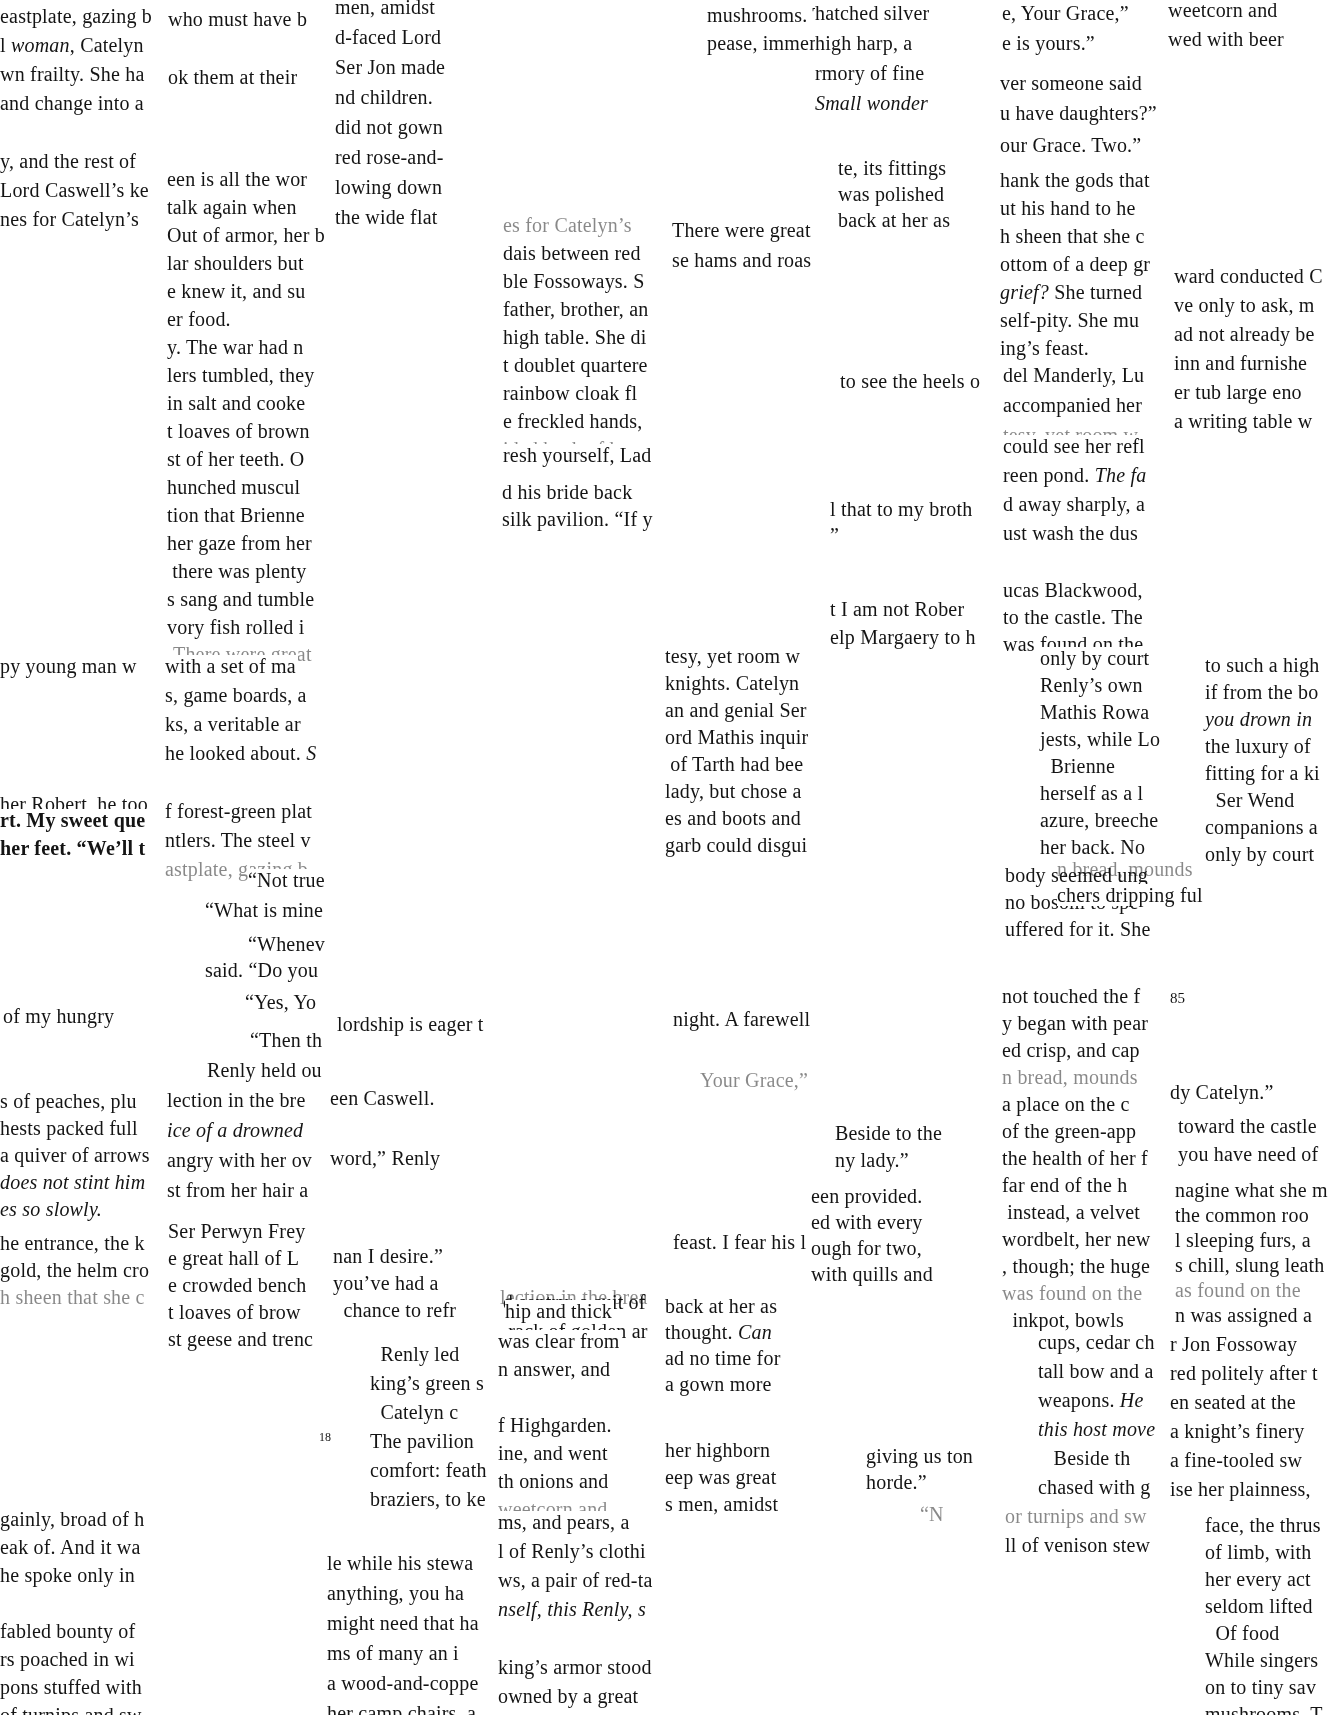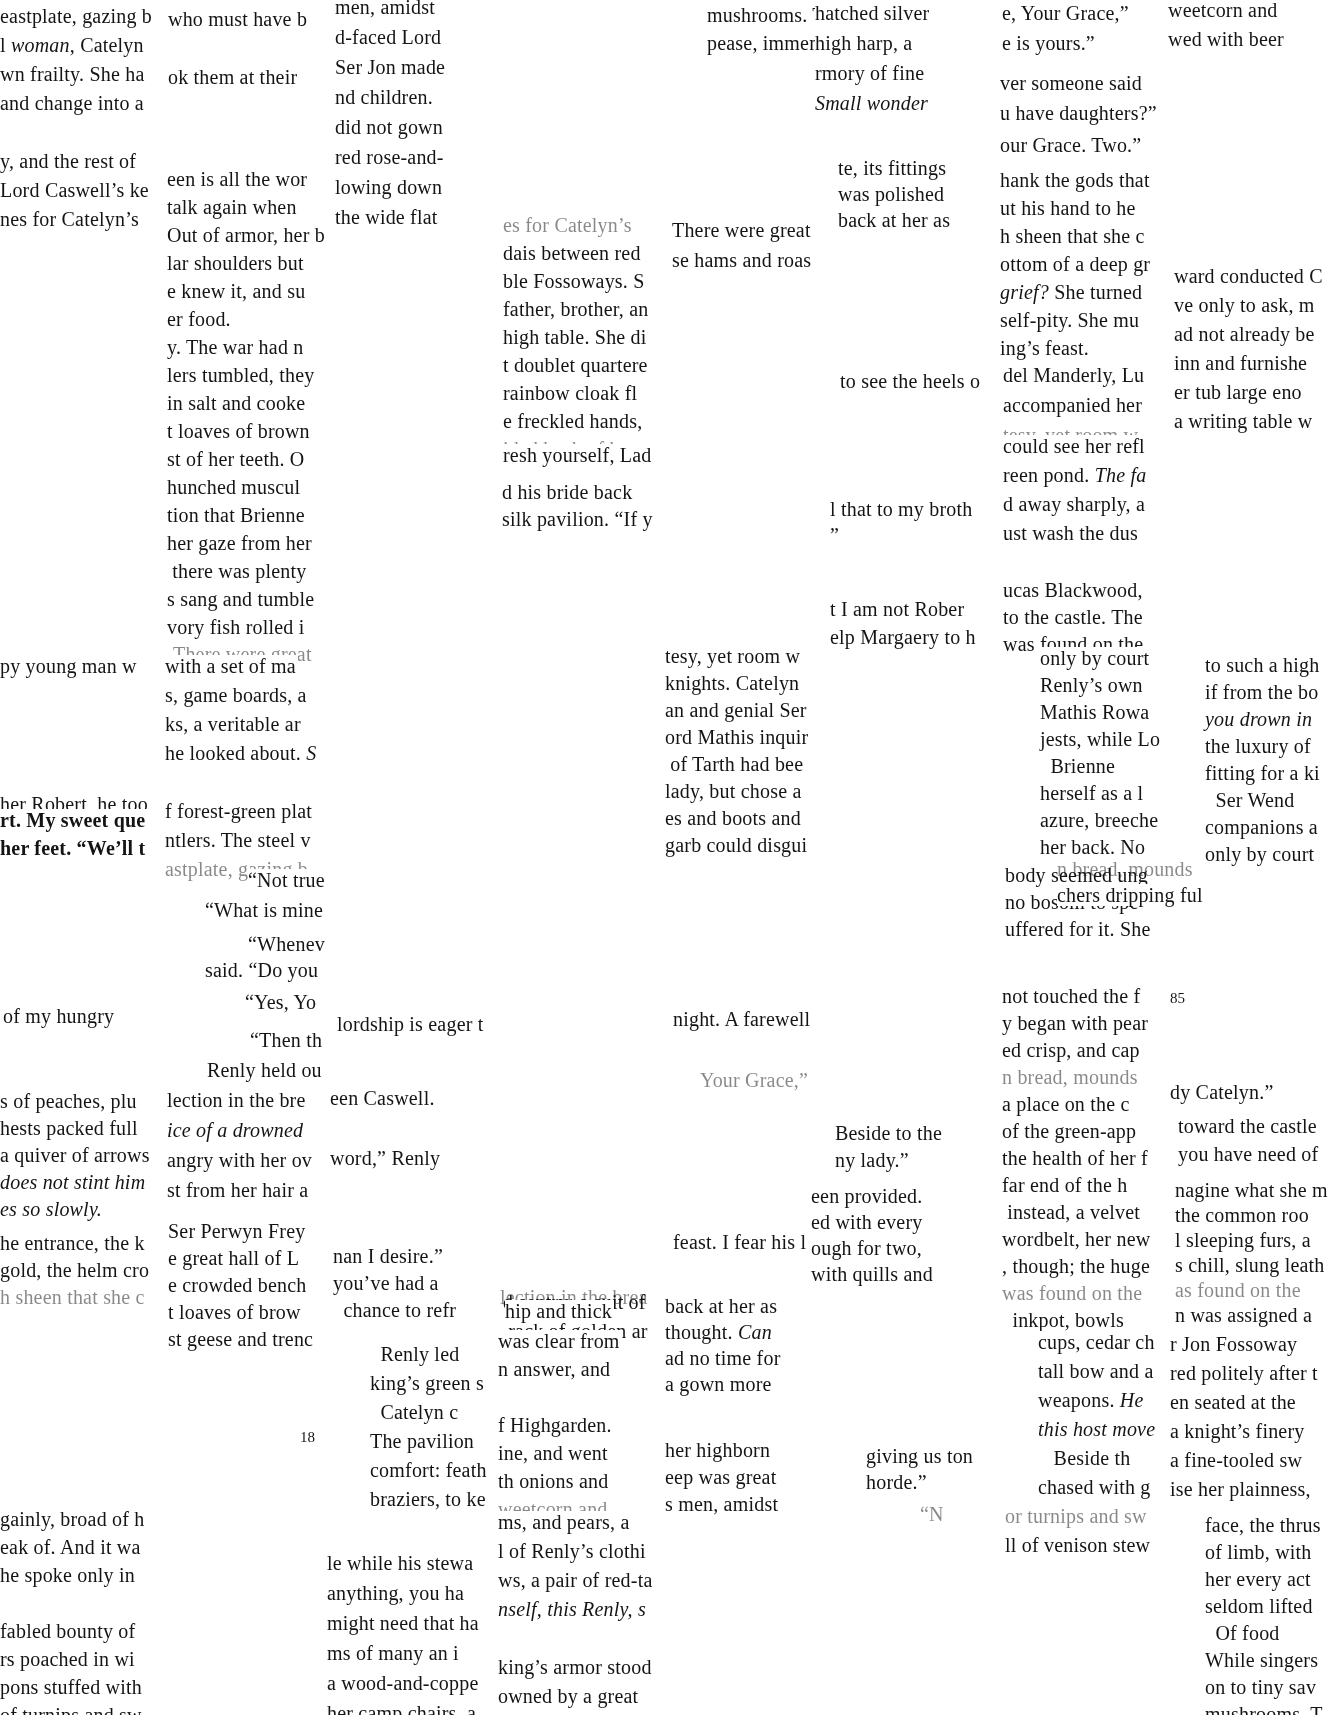--- a/index.html
+++ b/index.html
@@ -76,21 +76,21 @@
     <div class="frag" style="left: 673px; top: 1228px; line-height: 28px;"><div class="ln"><span class="bg"><span>feast. I fear his l</span></span></div></div>
     <div class="frag" style="left: 0px; top: 1230px; line-height: 27px;"><div class="ln"><span class="bg"><span>he entrance, the k</span></span></div><div class="ln"><span class="bg"><span>gold, the helm cro</span></span></div><div class="ln"><span class="bg f"><span>h sheen that she c</span></span></div></div>
     <div class="frag" style="left: 333px; top: 1243px; line-height: 27px;"><div class="ln"><span class="bg"><span>nan I desire.”</span></span></div><div class="ln"><span class="bg"><span>you’ve had a</span></span></div><div class="ln"><span class="bg"><span>  chance to refr</span></span></div></div>
     <div class="frag" style="left: 500px; top: 1283px; line-height: 28px;"><div class="ln"><span class="bg f"><span>lection in the brea</span></span></div></div>
     <div class="frag" style="left: 665px; top: 1293px; line-height: 26px;"><div class="ln"><span class="bg"><span>back at her as</span></span></div><div class="ln"><span class="bg"><span>thought. </span><span class="it">Can</span></span></div><div class="ln"><span class="bg"><span>ad no time for</span></span></div><div class="ln"><span class="bg"><span>a gown more</span></span></div></div>
     <div class="frag" style="left: 505px; top: 1297px; line-height: 28px;"><div class="ln"><span class="bg"><span>hip and thick</span></span></div></div>
     <div class="frag" style="left: 498px; top: 1327px; line-height: 28px;"><div class="ln"><span class="bg"><span>was clear from</span></span></div><div class="ln"><span class="bg"><span>n answer, and</span></span></div><div class="ln">&nbsp;</div><div class="ln"><span class="bg"><span>f Highgarden.</span></span></div><div class="ln"><span class="bg"><span>ine, and went</span></span></div><div class="ln"><span class="bg"><span>th onions and</span></span></div><div class="ln"><span class="bg f"><span>weetcorn and</span></span></div></div>
     <div class="frag" style="left: 1038px; top: 1328px; line-height: 29px;"><div class="ln"><span class="bg"><span>cups, cedar ch</span></span></div><div class="ln"><span class="bg"><span>tall bow and a</span></span></div><div class="ln"><span class="bg"><span>weapons. </span><span class="it">He</span></span></div><div class="ln"><span class="bg"><span class="it">this host move</span></span></div><div class="ln"><span class="bg"><span>   Beside th</span></span></div><div class="ln"><span class="bg"><span>chased with g</span></span></div></div>
     <div class="frag" style="left: 1170px; top: 1330px; line-height: 29px;"><div class="ln"><span class="bg"><span>r Jon Fossoway</span></span></div><div class="ln"><span class="bg"><span>red politely after t</span></span></div><div class="ln"><span class="bg"><span>en seated at the</span></span></div><div class="ln"><span class="bg"><span>a knight’s finery</span></span></div><div class="ln"><span class="bg"><span>a fine-tooled sw</span></span></div><div class="ln"><span class="bg"><span>ise her plainness,</span></span></div></div>
     <div class="frag" style="left: 370px; top: 1340px; line-height: 29px;"><div class="ln"><span class="bg"><span>  Renly led</span></span></div><div class="ln"><span class="bg"><span>king’s green s</span></span></div><div class="ln"><span class="bg"><span>  Catelyn c</span></span></div><div class="ln"><span class="bg"><span>The pavilion</span></span></div><div class="ln"><span class="bg"><span>comfort: feath</span></span></div><div class="ln"><span class="bg"><span>braziers, to ke</span></span></div></div>
-    <div class="frag pg" style="left: 300px; top: 1427px; line-height: 20px; font-size: 15px;"><div class="ln"><span class="bg"><span>18</span></span></div></div>
+    <div class="frag pg" style="left: 319px; top: 1427px; line-height: 20px; font-size: 12px;"><div class="ln"><span class="bg"><span>18</span></span></div></div>
     <div class="frag" style="left: 665px; top: 1437px; line-height: 27px;"><div class="ln"><span class="bg"><span>her highborn</span></span></div><div class="ln"><span class="bg"><span>eep was great</span></span></div><div class="ln"><span class="bg"><span>s men, amidst</span></span></div></div>
     <div class="frag" style="left: 866px; top: 1443px; line-height: 26px;"><div class="ln"><span class="bg"><span>giving us ton</span></span></div><div class="ln"><span class="bg"><span>horde.”</span></span></div></div>
     <div class="frag" style="left: 920px; top: 1500px; line-height: 28px;"><div class="ln"><span class="bg f"><span>“N</span></span></div></div>
     <div class="frag" style="left: 1005px; top: 1502px; line-height: 29px;"><div class="ln"><span class="bg f"><span>or turnips and sw</span></span></div><div class="ln"><span class="bg"><span>ll of venison stew</span></span></div></div>
     <div class="frag" style="left: 0px; top: 1505px; line-height: 28px;"><div class="ln"><span class="bg"><span>gainly, broad of h</span></span></div><div class="ln"><span class="bg"><span>eak of. And it wa</span></span></div><div class="ln"><span class="bg"><span>he spoke only in</span></span></div><div class="ln">&nbsp;</div><div class="ln"><span class="bg"><span>fabled bounty of</span></span></div><div class="ln"><span class="bg"><span>rs poached in wi</span></span></div><div class="ln"><span class="bg"><span>pons stuffed with</span></span></div><div class="ln"><span class="bg"><span>of turnips and sw</span></span></div></div>
     <div class="frag" style="left: 498px; top: 1508px; line-height: 29px;"><div class="ln"><span class="bg"><span>ms, and pears, a</span></span></div><div class="ln"><span class="bg"><span>l of Renly’s clothi</span></span></div><div class="ln"><span class="bg"><span>ws, a pair of red-ta</span></span></div><div class="ln"><span class="bg"><span class="it">nself, this Renly, s</span></span></div><div class="ln">&nbsp;</div><div class="ln"><span class="bg"><span>king’s armor stood</span></span></div><div class="ln"><span class="bg"><span>owned by a great</span></span></div><div class="ln"><span class="bg"><span>could see her refl</span></span></div></div>
     <div class="frag" style="left: 1205px; top: 1512px; line-height: 27px;"><div class="ln"><span class="bg"><span>face, the thrus</span></span></div><div class="ln"><span class="bg"><span>of limb, with</span></span></div><div class="ln"><span class="bg"><span>her every act</span></span></div><div class="ln"><span class="bg"><span>seldom lifted</span></span></div><div class="ln"><span class="bg"><span>  Of food</span></span></div><div class="ln"><span class="bg"><span>While singers</span></span></div><div class="ln"><span class="bg"><span>on to tiny sav</span></span></div><div class="ln"><span class="bg"><span>mushrooms. T</span></span></div></div>
     <div class="frag" style="left: 327px; top: 1548px; line-height: 30px;"><div class="ln"><span class="bg"><span>le while his stewa</span></span></div><div class="ln"><span class="bg"><span>anything, you ha</span></span></div><div class="ln"><span class="bg"><span>might need that ha</span></span></div><div class="ln"><span class="bg"><span>ms of many an i</span></span></div><div class="ln"><span class="bg"><span>a wood-and-coppe</span></span></div><div class="ln"><span class="bg"><span>her camp chairs, a</span></span></div></div>
   </div>
 

